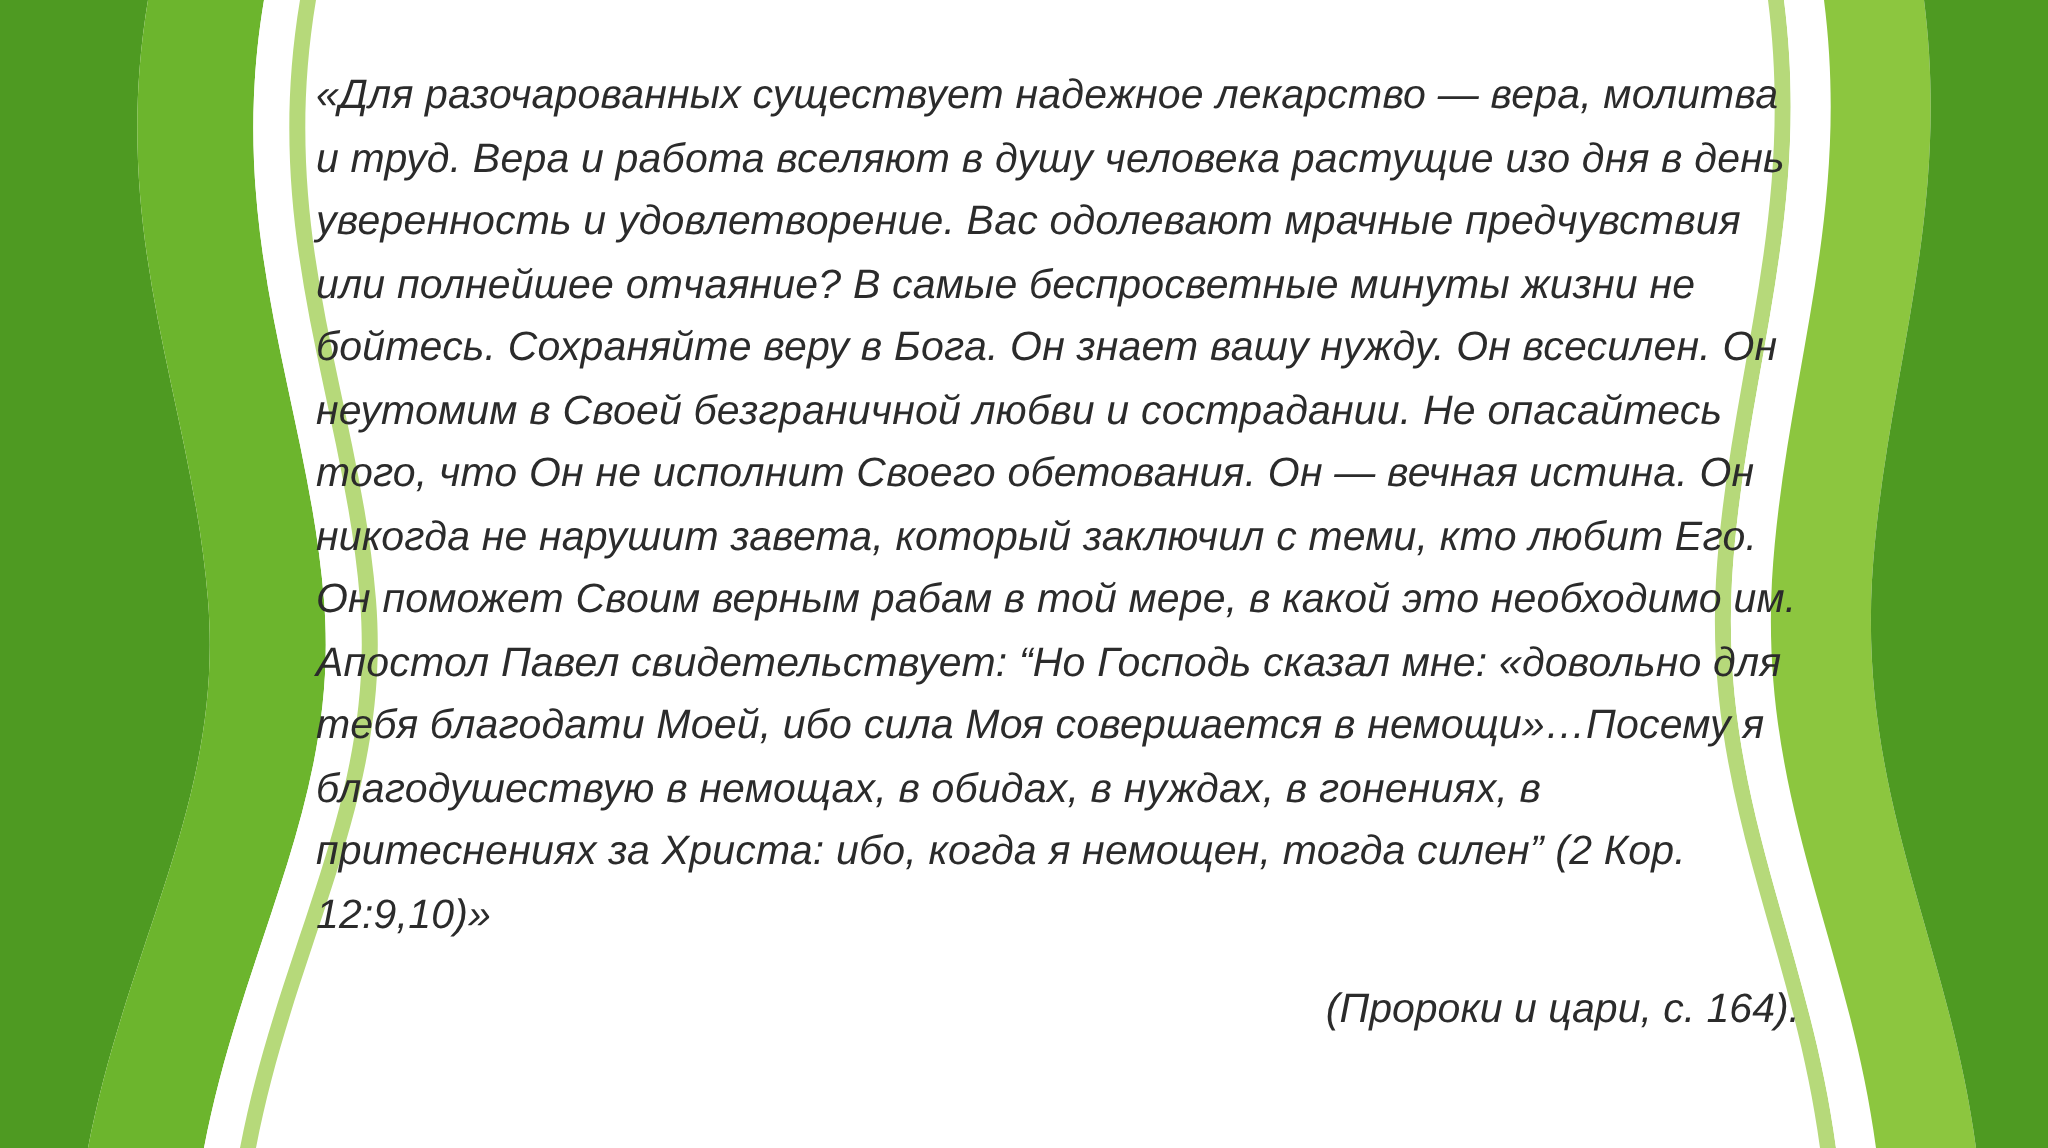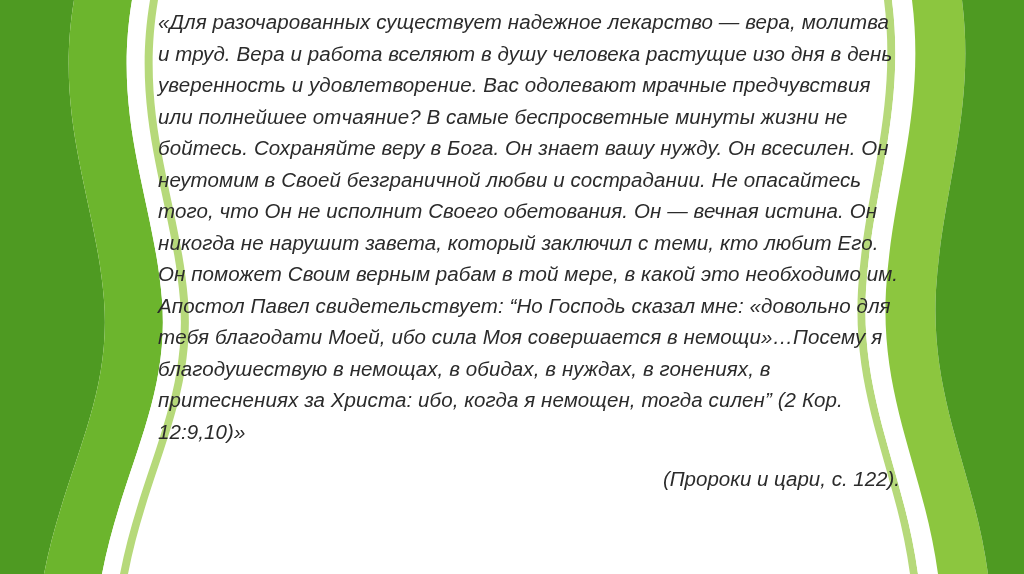--- a/index.html
+++ b/index.html
@@ -33,21 +33,21 @@
   .deco svg {
     display: block;
     width: 1024px;
     height: 574px;
   }
 
   
   .content {
     position: absolute;
     left: 158px;
-    top: 6px;
+    top: 32px;
     width: 746px;
   }
   .quote-body {
     font-family: "Liberation Sans", sans-serif;
     font-style: italic;
     font-size: 20.5px;
     line-height: 31.5px;
     color: #2b2b2b;
     text-align: left;
     white-space: pre-wrap;
@@ -85,16 +85,16 @@
       <path d="M892,0 L912,0 C926,110 892,190 886,290 C880,400 924,470 938,574 L918,574 C904,470 860,400 866,290 C872,190 906,110 892,0 Z" fill="#ffffff"></path>
 
       <path d="M912,0 L962,0 C976,110 942,190 936,290 C930,400 974,470 988,574 L938,574 C924,470 880,400 886,290 C892,190 926,110 912,0 Z" fill="#8cc63f"></path>
 
       <path d="M962,0 L1024,0 L1024,574 L988,574 C974,470 930,400 936,290 C942,190 976,110 962,0 Z" fill="#4e9a22"></path>
     </svg>
   </div>
 
   <div class="content">
     <div class="quote-body">«Для разочарованных существует надежное лекарство — вера, молитва и труд. Вера и работа вселяют в душу человека растущие изо дня в день уверенность и удовлетворение. Вас одолевают мрачные предчувствия или полнейшее отчаяние? В самые беспросветные минуты жизни не бойтесь. Сохраняйте веру в Бога. Он знает вашу нужду. Он всесилен. Он неутомим в Своей безграничной любви и сострадании. Не опасайтесь того, что Он не исполнит Своего обетования. Он — вечная истина. Он никогда не нарушит завета, который заключил с теми, кто любит Его. Он поможет Своим верным рабам в той мере, в какой это необходимо им. Апостол Павел свидетельствует: “Но Господь сказал мне: «довольно для тебя благодати Моей, ибо сила Моя совершается в немощи»…Посему я благодушествую в немощах, в обидах, в нуждах, в гонениях, в притеснениях за Христа: ибо, когда я немощен, тогда силен” (2 Кор. 12:9,10)»</div>
-    <div class="source">(Пророки и цари, с. 122).</div>
+    <div class="source">(Пророки и цари, с. 164).</div>
   </div>
 
 </div>
 
 </body></html>

